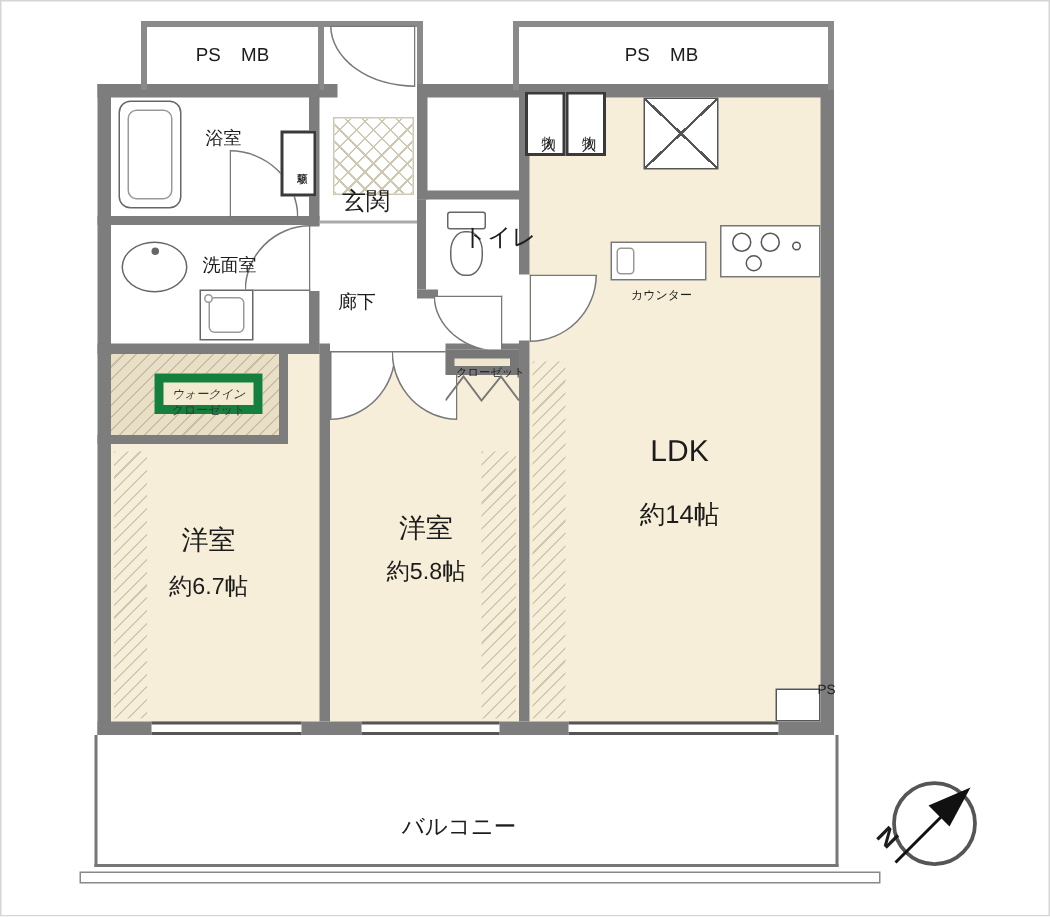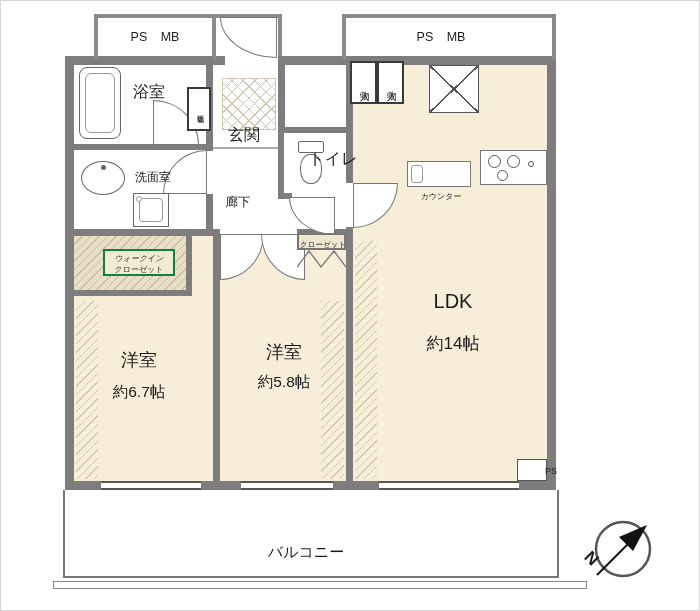--- a/index.html
+++ b/index.html
@@ -16,21 +16,21 @@
   .icon{position:absolute;background:#fff;border:1.5px solid #666;box-sizing:border-box;}
   .hatch{background-image:repeating-linear-gradient(135deg, rgba(150,138,105,0.38) 0 1px, transparent 1px 6px);}
   .cross{background-image:
       linear-gradient(to top right, transparent calc(50% - 0.8px), #555 calc(50% - 0.8px), #555 calc(50% + 0.8px), transparent calc(50% + 0.8px)),
       linear-gradient(to bottom right, transparent calc(50% - 0.8px), #555 calc(50% - 0.8px), #555 calc(50% + 0.8px), transparent calc(50% + 0.8px));}
   .tile{background-image:
       repeating-linear-gradient(45deg, #cfc9b4 0 1px, transparent 1px 8px),
       repeating-linear-gradient(-45deg, #cfc9b4 0 1px, transparent 1px 8px);
       outline:1px solid #cfc9b4;}
   .circle{position:absolute;border:1.5px solid #555;border-radius:50%;background:#fff;box-sizing:border-box;}
-  .chip{position:absolute;border:2px solid #15803d;background:#f3ead2;text-align:center;color:#333;box-sizing:border-box;}
+  .chip{position:absolute;border:6px solid #15803d;background:#f3ead2;text-align:center;color:#333;box-sizing:border-box;}
 </style>
 </head>
 <body>
 
 <div class="plan">
 
   <div class="fill" style="left:64px;top:294px;width:152px;height:186px;"></div>
   <div class="fill" style="left:188px;top:233px;width:28px;height:62px;"></div>
   <div class="fill" style="left:219px;top:235px;width:126px;height:245px;"></div>
   <div class="fill" style="left:352px;top:64px;width:194px;height:416px;"></div>
@@ -120,31 +120,31 @@
   </div>
 
   <div class="chip" style="left:296px;top:232px;width:49px;height:17px;background:#efe6cf;border-color:#777;">
     <span class="lbl" style="left:24px;top:9px;font-size:7.5px;">クローゼット</span>
   </div>
   <svg style="position:absolute;left:296px;top:249px;" width="49" height="18" viewBox="0 0 49 18">
     <polyline points="0,17 12,1 24,17 37,1 49,17" fill="none" stroke="#777" stroke-width="1.3"></polyline>
   </svg>
 
   <div class="icon" style="left:516px;top:458px;width:30px;height:22px;border-color:#555;">
-    <span class="lbl" style="left:15px;top:11px;font-size:9px;padding-left:36px;">PS</span>
+    <span class="lbl" style="left:15px;top:0;font-size:9px;padding-left:36px;">PS</span>
   </div>
 
   <div class="chip" style="left:102px;top:248px;width:72px;height:27px;padding-top:2px;">
     <div style="font-size:8px;font-style:italic;">ウォークイン</div>
     <div style="font-size:8px;">クローゼット</div>
   </div>
 
   <span class="lbl" style="left:154px;top:36px;font-size:12.5px;word-spacing:10px;">PS MB</span>
   <span class="lbl" style="left:440px;top:36px;font-size:12.5px;word-spacing:10px;">PS MB</span>
-  <span class="lbl" style="left:148px;top:91px;font-size:16px;">浴室</span>
+  <span class="lbl" style="left:148px;top:91px;font-size:12px;">浴室</span>
   <span class="lbl" style="left:152px;top:176px;font-size:12px;">洗面室</span>
   <span class="lbl" style="left:243px;top:134px;font-size:16px;">玄関</span>
   <span class="lbl" style="left:332px;top:158px;font-size:16px;">トイレ</span>
   <span class="lbl" style="left:237px;top:201px;font-size:12.5px;">廊下</span>
   <span class="lbl" style="left:440px;top:196px;font-size:8px;">カウンター</span>
 
   <span class="lbl" style="left:452px;top:300px;font-size:20px;">LDK</span>
   <span class="lbl" style="left:452px;top:343px;font-size:17px;">約14帖</span>
   <span class="lbl" style="left:138px;top:360px;font-size:18px;">洋室</span>
   <span class="lbl" style="left:138px;top:391px;font-size:15.5px;text-align:center;">約6.7帖</span>

